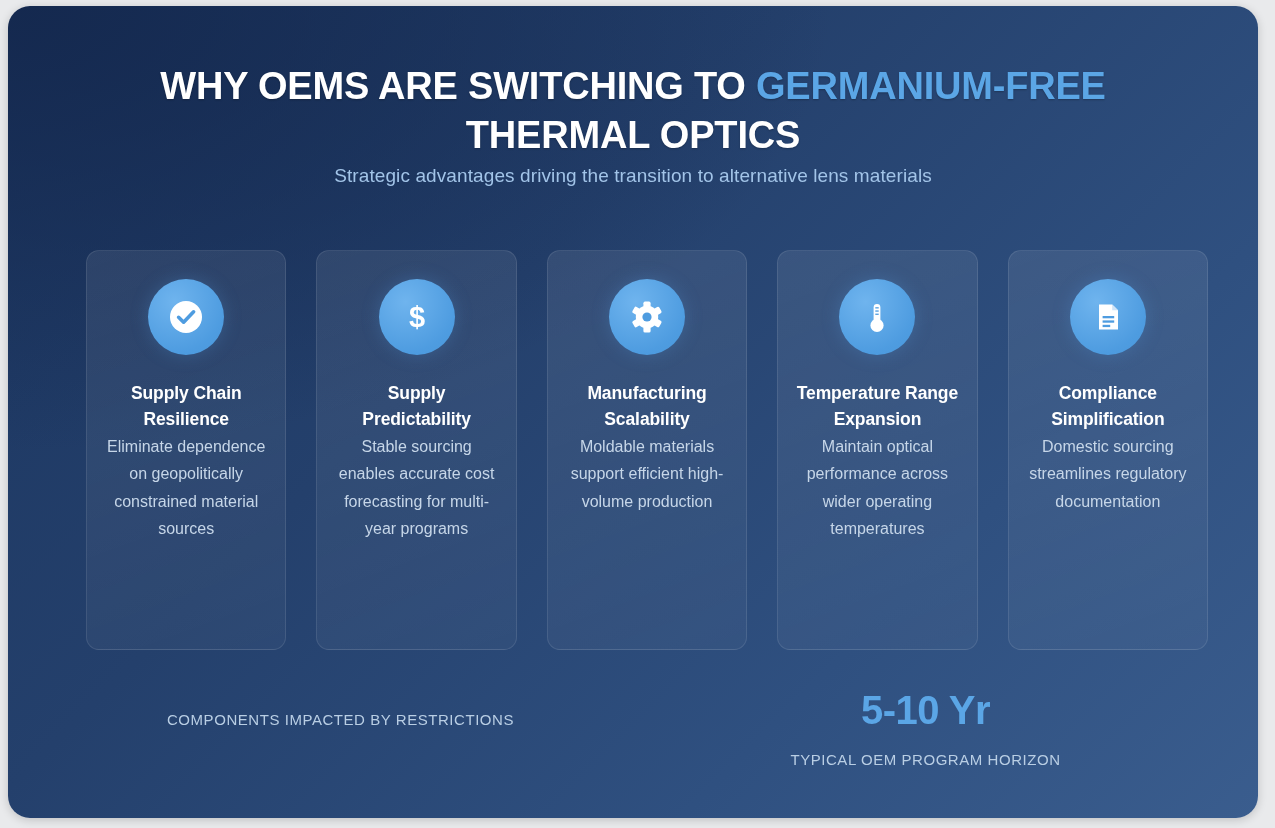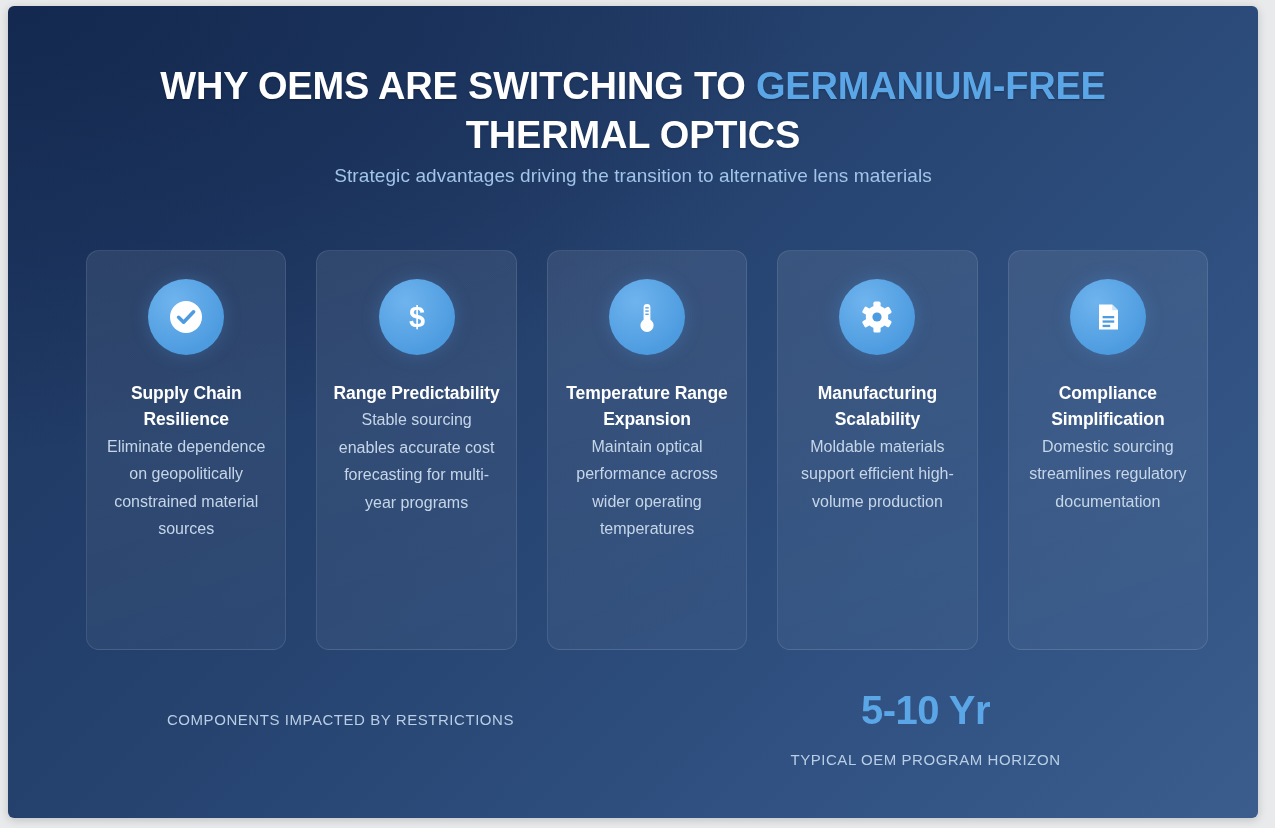--- a/index.html
+++ b/index.html
@@ -9,21 +9,21 @@
     background:#e9eaec;
     font-family:"Liberation Sans", sans-serif;
     overflow:hidden;
   }
 
   
   #panel {
     position:absolute;
     left:8px; top:6px;
     width:1250px; height:812px;
-    border-radius:6px;
+    border-radius:22px;
     background:
       radial-gradient(120% 100% at 0% 0%, rgba(20,40,78,0.95) 0%, rgba(20,40,78,0) 55%),
       linear-gradient(135deg, #1b355f 0%, #24406c 38%, #2f5080 72%, #3a5d8e 100%);
     box-shadow:0 2px 10px rgba(0,0,0,0.18);
     overflow:hidden;
   }
 
   
   #header { padding-top:56px; text-align:center; }
 
@@ -140,36 +140,22 @@
       <div class="card-title">Supply Chain Resilience</div>
       <div class="card-desc">Eliminate dependence on geopolitically constrained material sources</div>
     </div>
 
     <div class="card">
       <div class="icon-circle">
         <svg width="40" height="40" viewBox="0 0 40 40">
           <text x="20" y="29.5" text-anchor="middle" font-family="Liberation Sans, sans-serif" font-size="29" font-weight="bold" fill="#ffffff">$</text>
         </svg>
       </div>
-      <div class="card-title">Range Predictability</div>
+      <div class="card-title">Supply Predictability</div>
       <div class="card-desc">Stable sourcing enables accurate cost forecasting for multi-year programs</div>
-    </div>
-
-    <div class="card">
-      <div class="icon-circle">
-        <svg width="40" height="40" viewBox="0 0 40 40">
-          <rect x="16.6" y="7" width="6.8" height="19" rx="3.4" fill="#ffffff"></rect>
-          <circle cx="20" cy="28.4" r="6.6" fill="#ffffff"></circle>
-          <rect x="18.3" y="10.2" width="3.4" height="1.3" fill="#4e9ce0"></rect>
-          <rect x="18.3" y="13.4" width="3.4" height="1.3" fill="#4e9ce0"></rect>
-          <rect x="18.3" y="16.6" width="3.4" height="1.3" fill="#4e9ce0"></rect>
-        </svg>
-      </div>
-      <div class="card-title">Temperature Range Expansion</div>
-      <div class="card-desc">Maintain optical performance across wider operating temperatures</div>
     </div>
 
     <div class="card">
       <div class="icon-circle">
         <svg width="40" height="40" viewBox="0 0 40 40">
           <g fill="#ffffff">
             <rect x="16.4" y="4.6" width="7.2" height="31" rx="1.6"></rect>
             <rect x="16.4" y="4.6" width="7.2" height="31" rx="1.6" transform="rotate(60 20 20)"></rect>
             <rect x="16.4" y="4.6" width="7.2" height="31" rx="1.6" transform="rotate(120 20 20)"></rect>
             <circle cx="20" cy="20" r="11.2"></circle>
@@ -177,20 +163,34 @@
           <circle cx="20" cy="20" r="4.6" fill="#4e9ce0"></circle>
         </svg>
       </div>
       <div class="card-title">Manufacturing Scalability</div>
       <div class="card-desc">Moldable materials support efficient high-volume production</div>
     </div>
 
     <div class="card">
       <div class="icon-circle">
         <svg width="40" height="40" viewBox="0 0 40 40">
+          <rect x="16.6" y="7" width="6.8" height="19" rx="3.4" fill="#ffffff"></rect>
+          <circle cx="20" cy="28.4" r="6.6" fill="#ffffff"></circle>
+          <rect x="18.3" y="10.2" width="3.4" height="1.3" fill="#4e9ce0"></rect>
+          <rect x="18.3" y="13.4" width="3.4" height="1.3" fill="#4e9ce0"></rect>
+          <rect x="18.3" y="16.6" width="3.4" height="1.3" fill="#4e9ce0"></rect>
+        </svg>
+      </div>
+      <div class="card-title">Temperature Range Expansion</div>
+      <div class="card-desc">Maintain optical performance across wider operating temperatures</div>
+    </div>
+
+    <div class="card">
+      <div class="icon-circle">
+        <svg width="40" height="40" viewBox="0 0 40 40">
           <path d="M11 7.5 h13.2 L30 13.3 V32.5 H11 Z" fill="#ffffff"></path>
           <path d="M24.2 7.5 L30 13.3 H24.2 Z" fill="#cfe4f8"></path>
           <rect x="14.6" y="19" width="11.6" height="2.3" fill="#4e9ce0"></rect>
           <rect x="14.6" y="23.4" width="11.6" height="2.3" fill="#4e9ce0"></rect>
           <rect x="14.6" y="27.8" width="7.6" height="2.3" fill="#4e9ce0"></rect>
         </svg>
       </div>
       <div class="card-title">Compliance Simplification</div>
       <div class="card-desc">Domestic sourcing streamlines regulatory documentation</div>
     </div>

